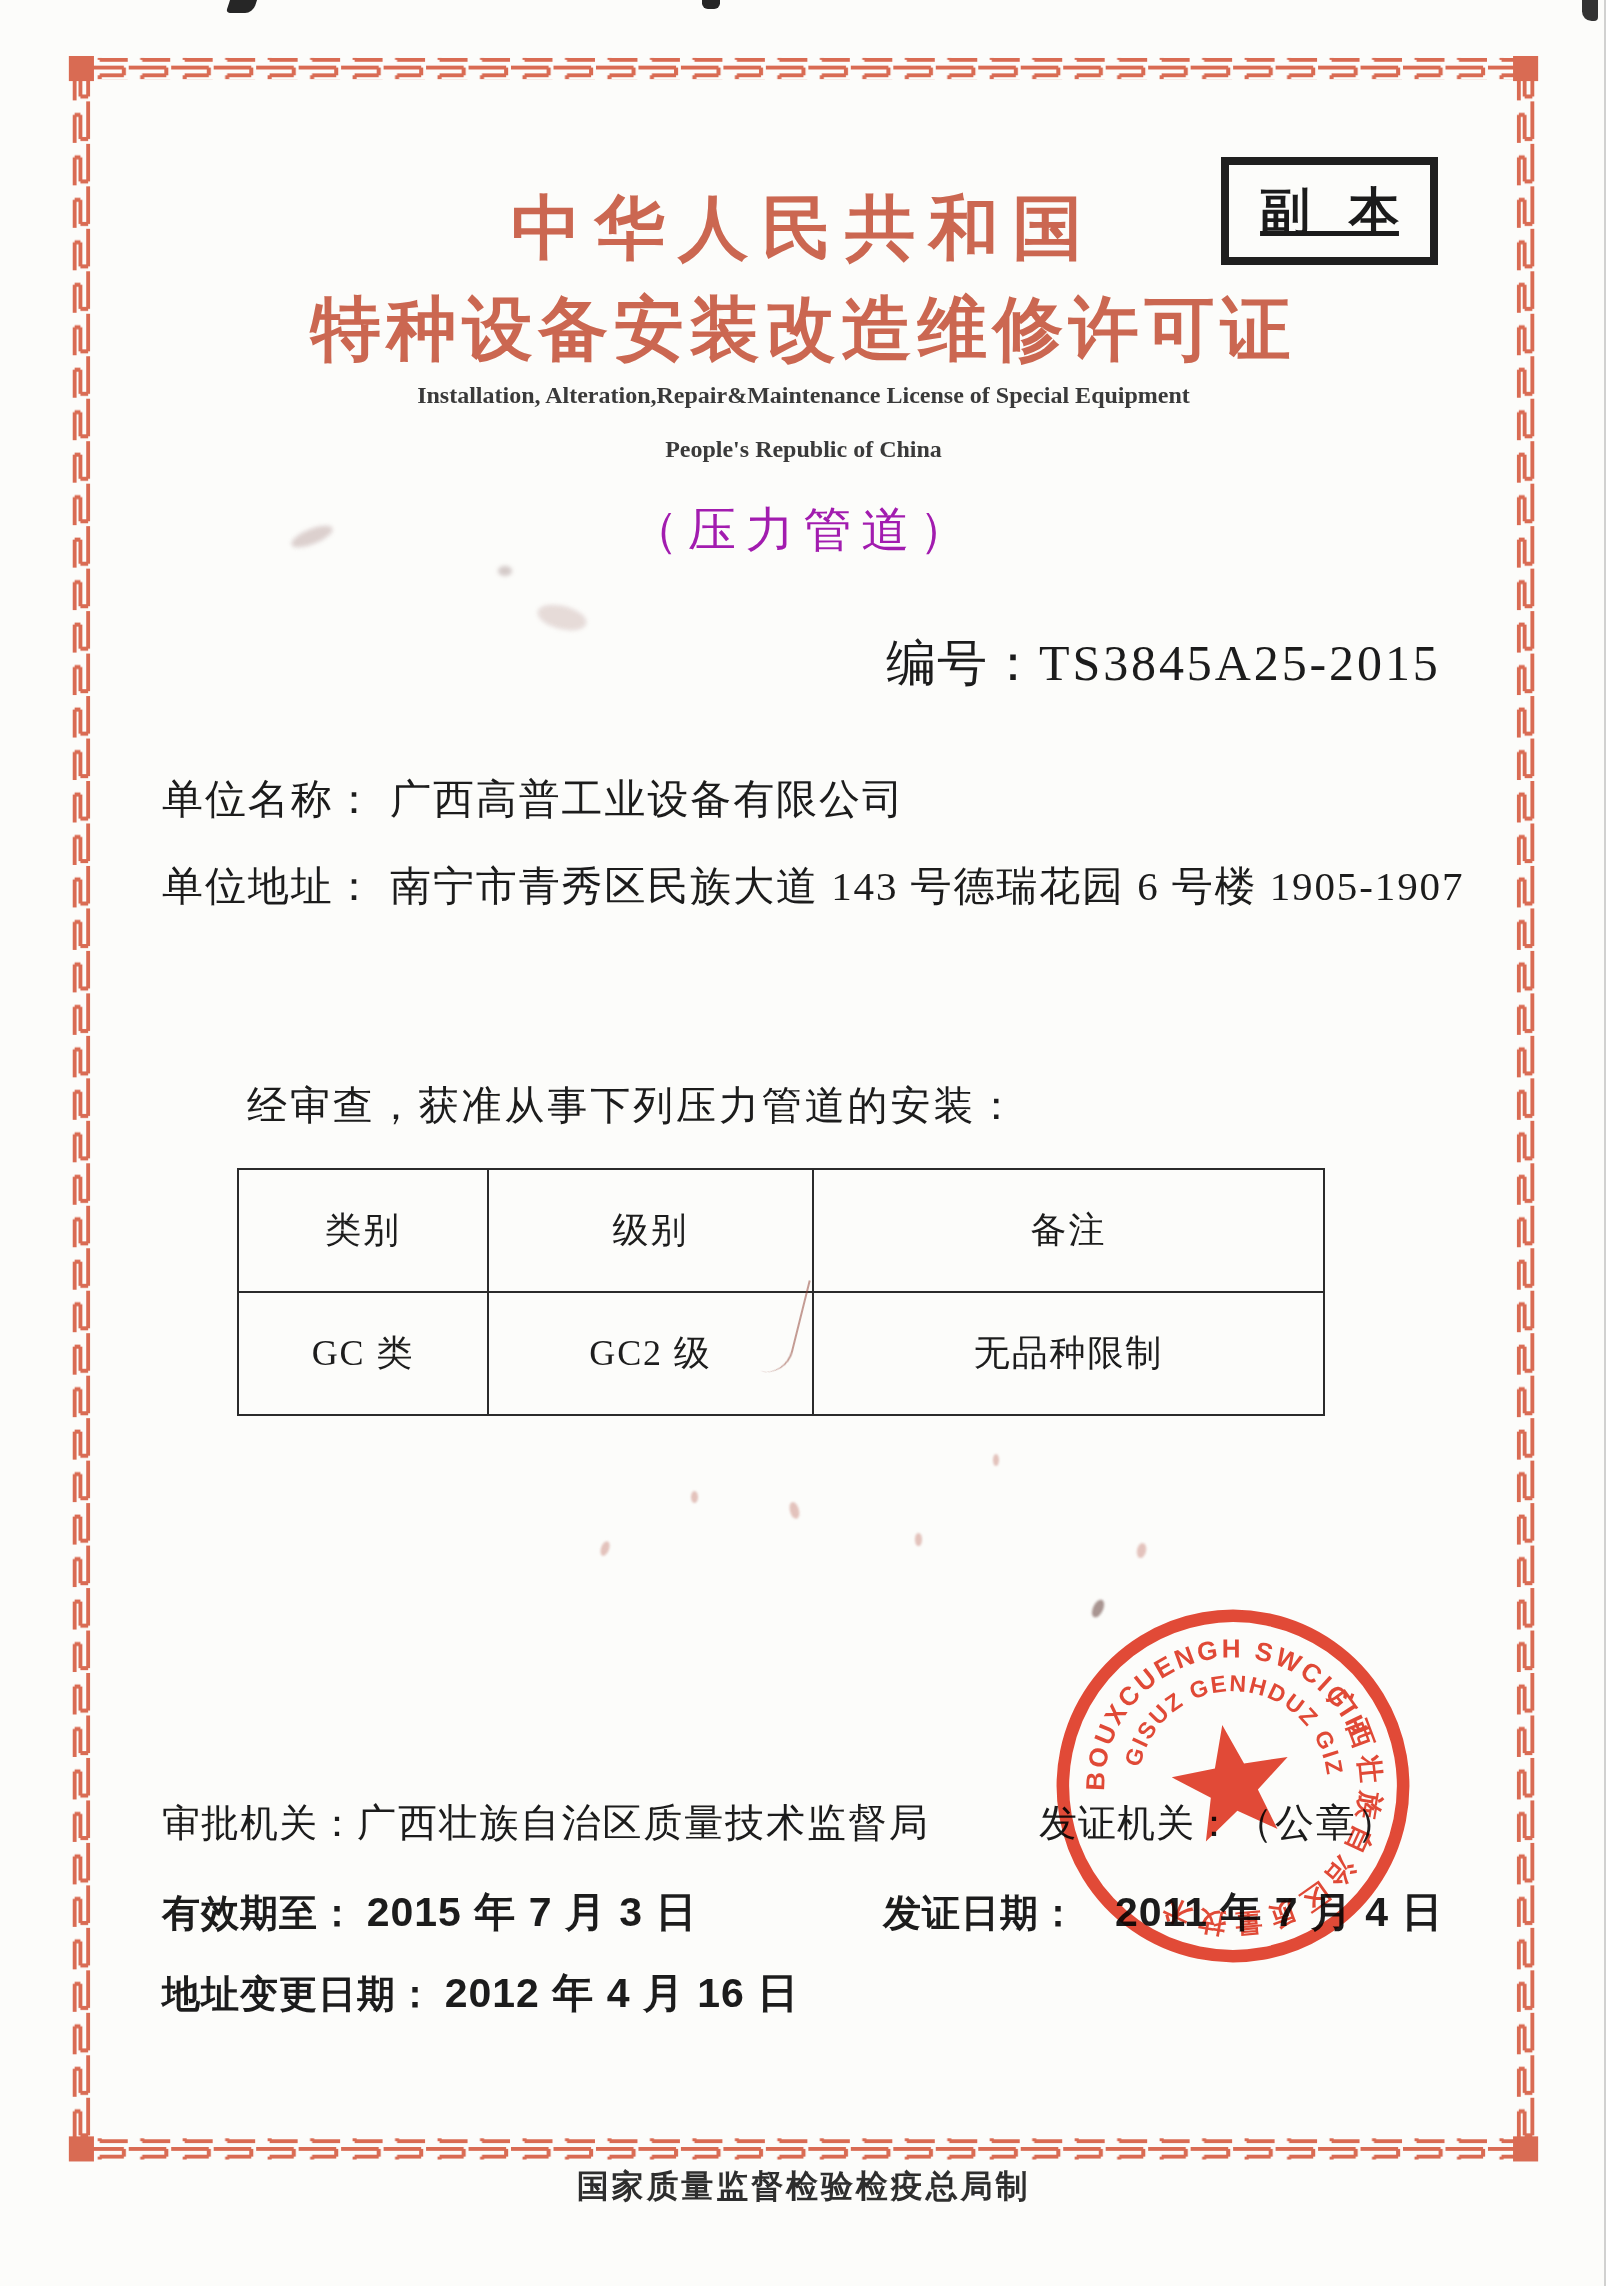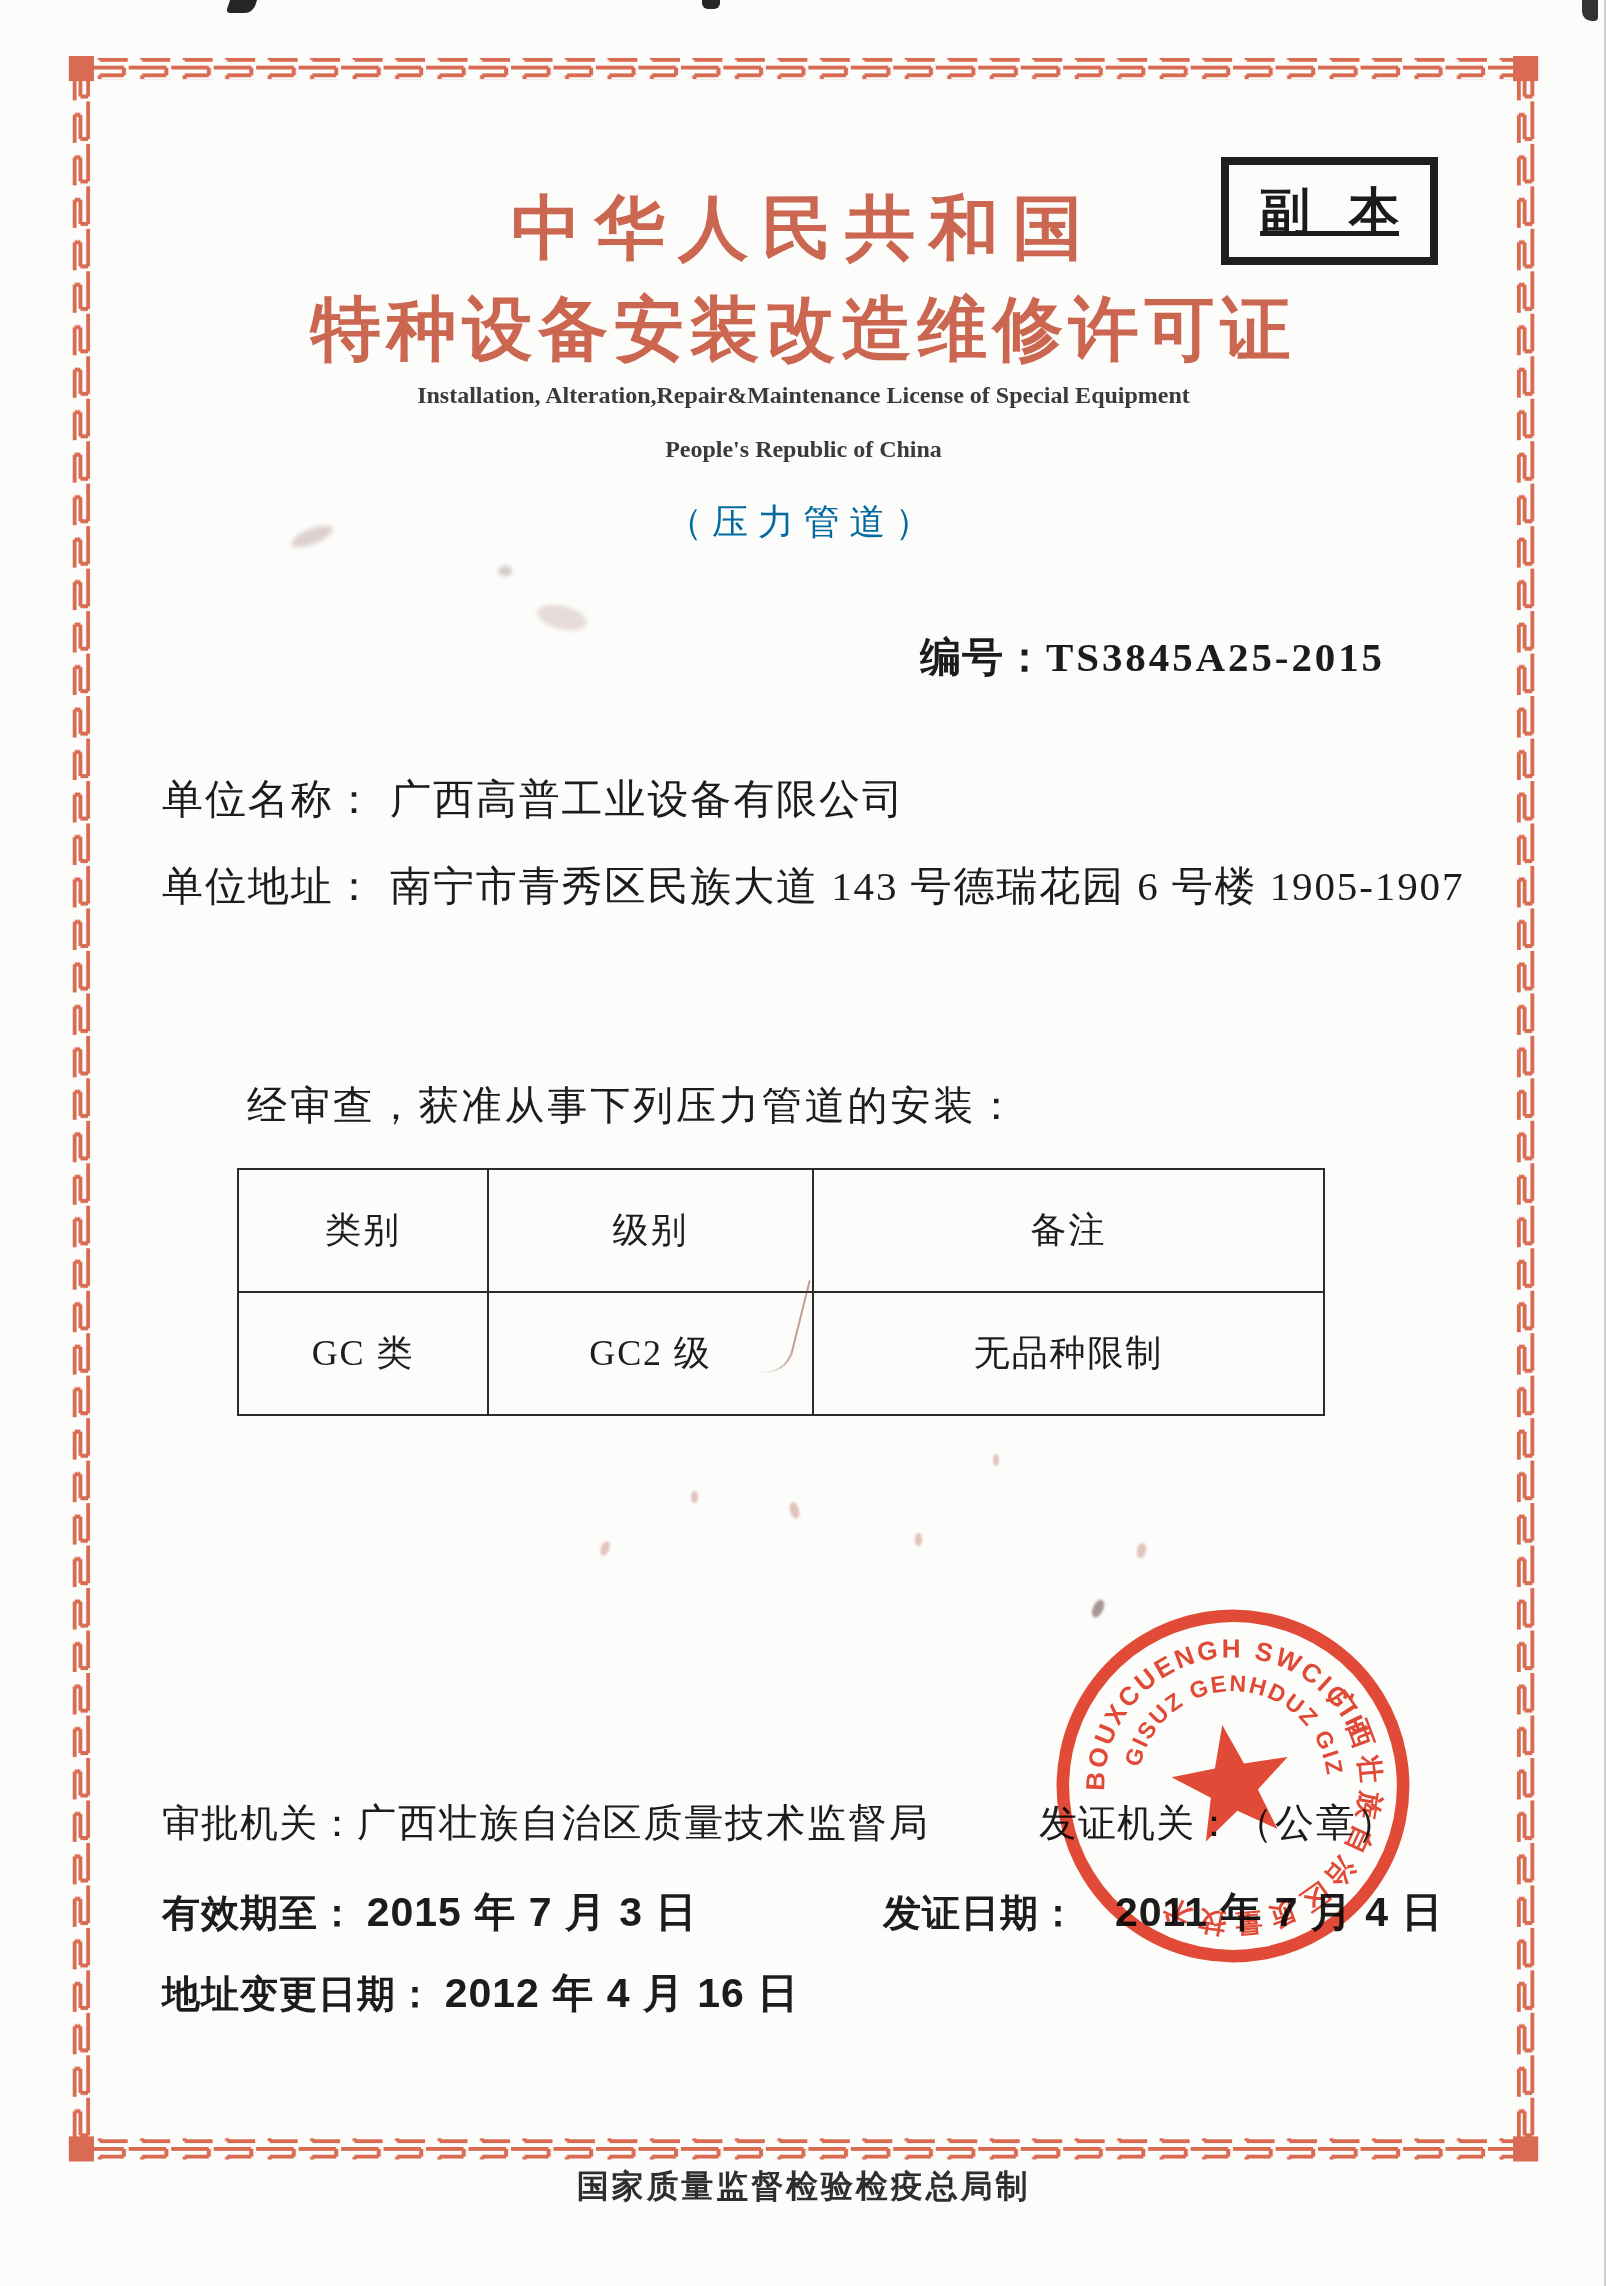--- a/index.html
+++ b/index.html
@@ -13,28 +13,28 @@
   .centered{left:0;width:100%;text-align:center;}
   
   .title-cn1{top:182px;font-size:70px;font-weight:700;letter-spacing:13.5px;
     color:#cb6751;font-family:"Liberation Sans","DejaVu Sans",sans-serif;}
   .title-cn2{top:283px;font-size:70px;font-weight:700;letter-spacing:5.8px;
     color:#cb6751;font-family:"Liberation Sans","DejaVu Sans",sans-serif;text-align:center;}
   .title-en{font-size:24px;font-weight:700;color:#3a3a3a;
     font-family:"Liberation Serif","DejaVu Serif",serif;}
   .title-en1{top:382px;}
   .title-en2{top:436px;}
-  .subtitle{top:498px;font-size:36px;letter-spacing:9.7px;color:#0369a1;}
+  .subtitle{top:498px;font-size:48px;letter-spacing:9.7px;color:#a21caf;}
   
   .badge{left:1221px;top:157px;width:217px;height:108px;border:8.7px solid #1f1f1f;
     display:flex;align-items:center;justify-content:center;box-sizing:border-box;}
   .badge span{font-size:50px;font-weight:700;word-spacing:25px;color:#1b1b1b;
     font-family:"Liberation Sans","DejaVu Sans",sans-serif;text-decoration:underline;}
   
-  .license-line{left:920px;top:630px;font-size:41px;letter-spacing:1px;font-weight:bold;}
+  .license-line{left:886px;top:630px;font-size:50px;letter-spacing:1px;}
   .license-line .lic-num{font-family:"Liberation Serif","DejaVu Serif",serif;letter-spacing:2.9px;}
   .field-line{left:162px;font-size:41px;letter-spacing:1.9px;margin-top:40px;}
   .field-name{top:732px;}
   .field-addr{top:819px;}
   .field-line .value{margin-left:13.5px;}
   .statement{left:247px;top:1078px;font-size:40px;letter-spacing:2.9px;}
   
   .scope-table{position:absolute;left:237px;top:1168px;width:1086px;
     border-collapse:collapse;table-layout:fixed;padding-left:29px;}
   .scope-table th,.scope-table td{border:2.9px solid #2b2b2b;height:119px;

